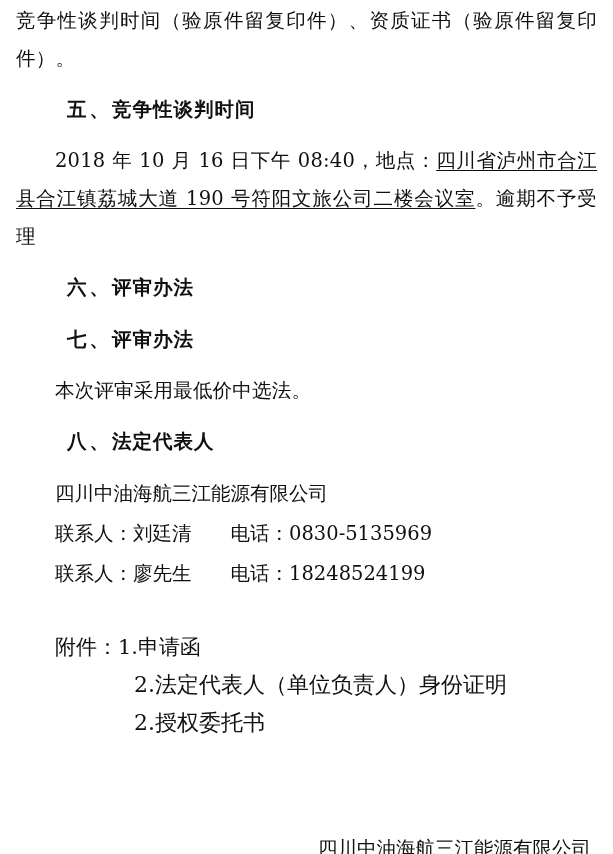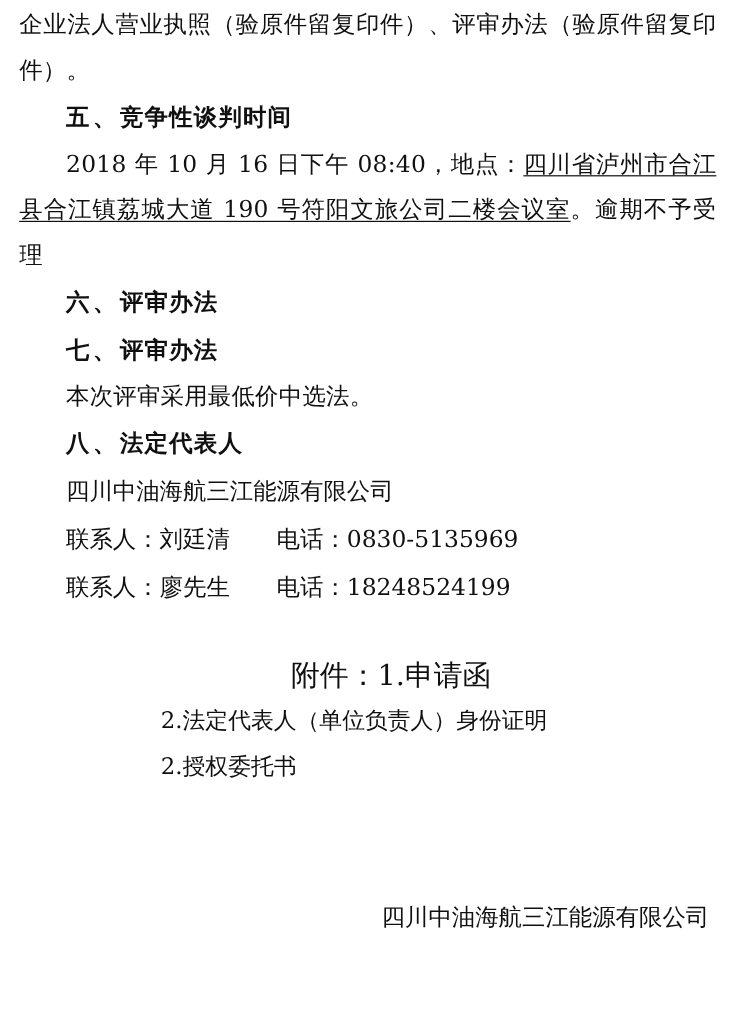--- a/index.html
+++ b/index.html
@@ -26,51 +26,50 @@
     line-height: 38px;
     text-align: justify;
     text-justify: inter-ideograph;
     margin: 0;
     letter-spacing: 0.2px;
   }
   .indent {
     text-indent: 39px;
   }
   .heading {
-    font-family: Liberation Sans, sans-serif;
+    font-family: Liberation Serif, serif;
     font-size: 19.5px;
     font-weight: bold;
     line-height: 40px;
-    margin: 0;
+    margin: 12px;
     text-indent: 39px;
     letter-spacing: 1px;
   }
   .heading .num {
     letter-spacing: 3px;
   }
   .underline {
     text-decoration: underline;
     text-underline-offset: 3px;
   }
   .contact-line {
     font-size: 19.5px;
     line-height: 40px;
     margin: 0;
     text-indent: 39px;
     white-space: pre;
   }
   .attach-first {
-    font-size: 24px;
+    font-size: 21px;
     line-height: 38px;
     margin: 0;
     text-indent: 39px;
-    text-align: center;
   }
   .attach-item {
-    font-size: 19px;
+    font-size: 22px;
     line-height: 38px;
     margin: 0;
     padding-left: 118px;
   }
   .spacer-lg {
     height: 34px;
   }
   .spacer-xl {
     height: 88px;
   }
@@ -83,21 +82,21 @@
   }
   .top-text {
     padding-top: 2px;
   }
 </style>
 </head>
 <body>
 
 <div class="page">
 
-  <p class="para top-text">企业法人营业执照（验原件留复印件）、评审办法（验原件留复印件）。</p>
+  <p class="para top-text">竞争性谈判时间（验原件留复印件）、资质证书（验原件留复印件）。</p>
 
   <h2 class="heading"><span class="num">五、</span><span>竞争性谈判时间</span></h2>
 
   <p class="para indent"><span>2018 年 10 月 16 日下午 08:40，地点：</span><span class="underline">四川省泸州市合江县合江镇荔城大道 190 号符阳文旅公司二楼会议室</span><span>。逾期不予受理</span></p>
 
   <h2 class="heading"><span class="num">六、</span><span>评审办法</span></h2>
 
 
   <h2 class="heading"><span class="num">七、</span><span>评审办法</span></h2>
 

